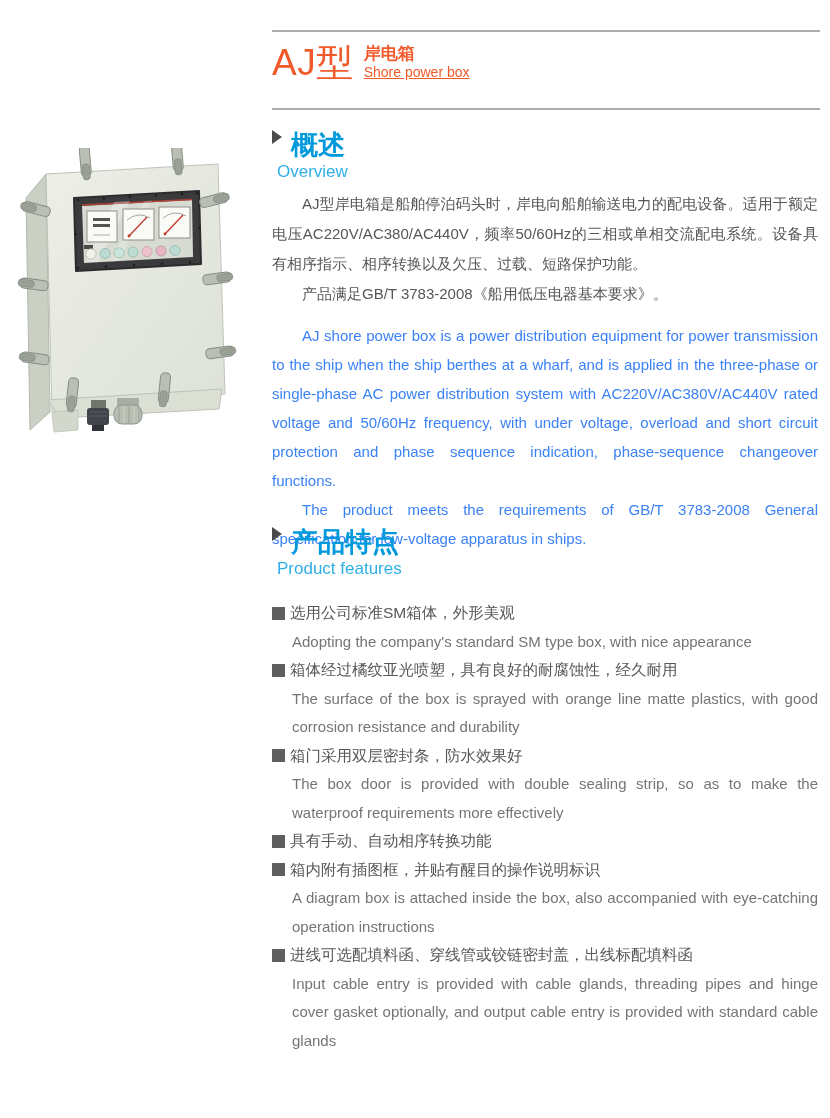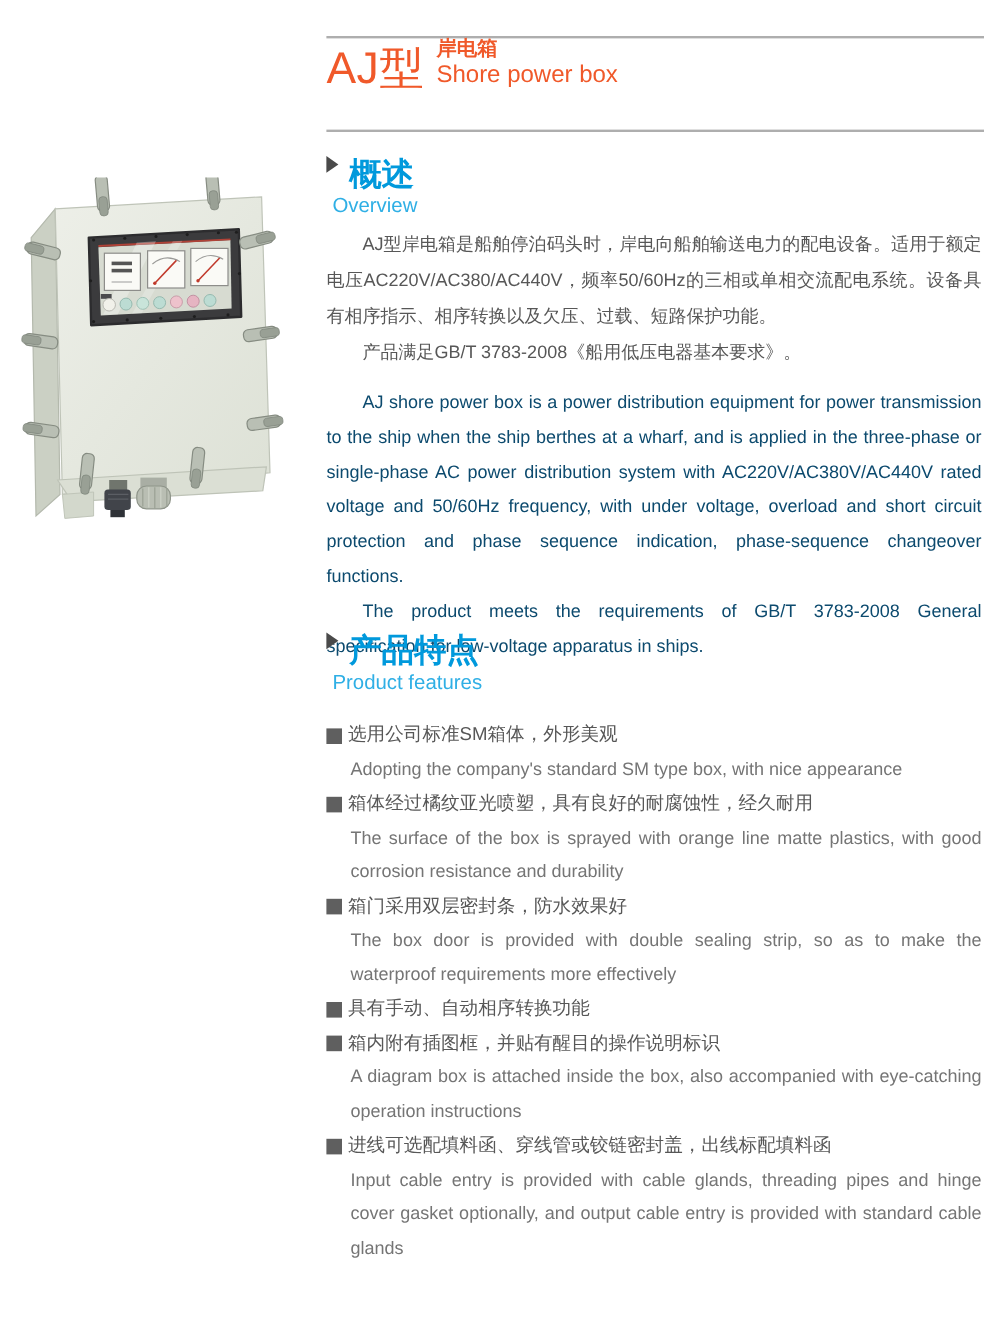--- a/index.html
+++ b/index.html
@@ -18,39 +18,39 @@
     height: 2px;
     background: #aeaeae;
   }
   .rule-top { top: 30px; }
   .rule-2 { top: 108px; }
 
   
   .header {
     position: absolute;
     left: 272px;
-    top: 31px;
+    top: 44px;
     display: flex;
     align-items: flex-end;
     gap: 10px;
     color: #f0592a;
   }
   .model {
     font-size: 37px;
     line-height: 1;
     letter-spacing: 0.5px;
   }
   .subt {
     display: flex;
     flex-direction: column;
     padding-bottom: 1px;
     line-height: 1.15;
   }
   .subt .cn { font-size: 17px; font-weight: bold; }
-  .subt .en { font-size: 20px; }
+  .subt .en { font-size: 14px; text-decoration: underline; }
 
   
   .section {
     position: absolute;
     left: 272px;
     width: 546px;
   }
   .overview { top: 130px; }
   .features { top: 527px; }
   .sec-head { display: flex; align-items: flex-start; gap: 9px; }
@@ -76,21 +76,21 @@
   .overview-body { margin-top: 7px; }
   .overview-body p { margin: 0; text-align: justify; }
   p.p-cn {
     font-size: 15px;
     color: #575757;
     line-height: 30px;
     text-indent: 2em;
   }
   p.p-en {
     font-size: 15px;
-    color: #0c4a6e;
+    color: #3b82f6;
     line-height: 29px;
     text-indent: 2em;
   }
   p.p-en.gap { margin-top: 12px; }
 
   
   .feature-list {
     list-style: none;
     margin: 20px 0 0 0;
     padding: 0;

